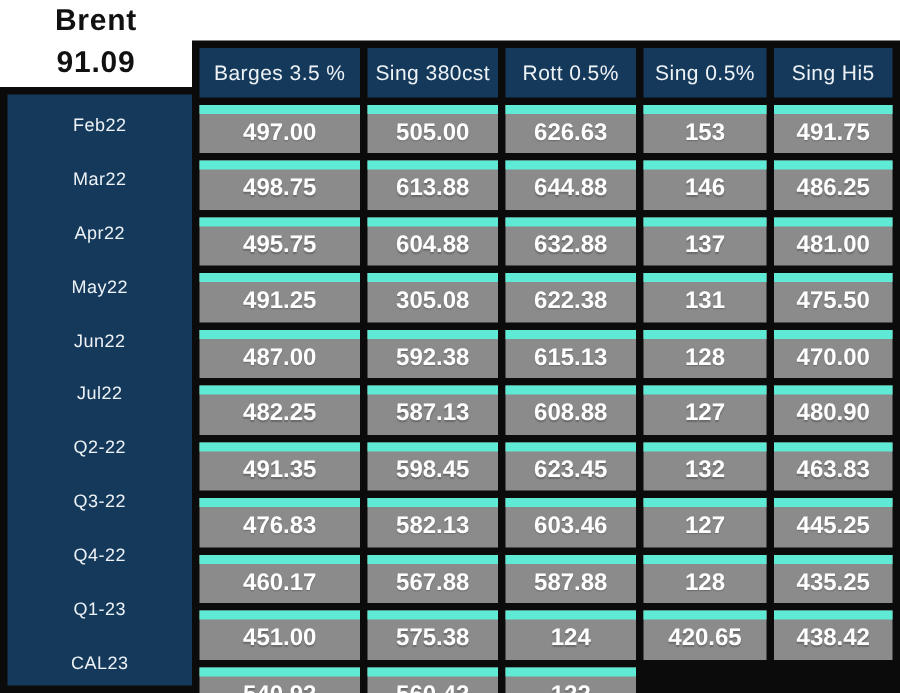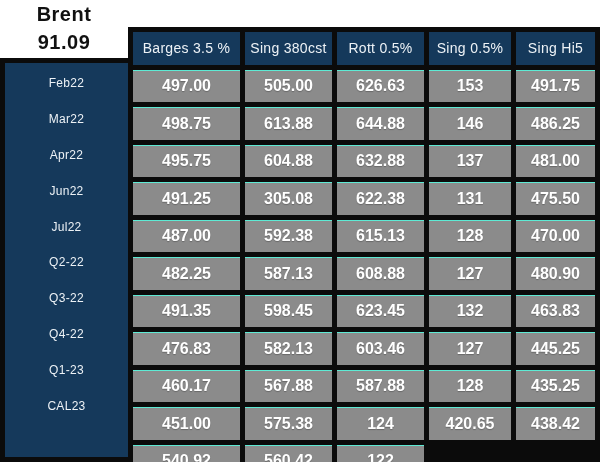--- a/index.html
+++ b/index.html
@@ -48,40 +48,41 @@
     grid-template-rows:repeat(12,1fr);
     gap:5px;
   }
   .header-cell{
     background:var(--navy);
     display:flex;align-items:center;justify-content:center;
     color:var(--text-light);font-size:14px;font-weight:400;letter-spacing:0.3px;
   }
   .data-cell{
     background:var(--cell-gray);
-    border-top:1px solid #5eead4;
+    border-top:6px solid #5eead4;
     box-sizing:border-box;
     display:flex;align-items:center;justify-content:center;
     color:var(--text-white);font-size:16px;font-weight:700;
     text-shadow:0 1px 1px rgba(0,0,0,0.25);
   }
 </style>
 </head>
 <body>
 
 <div class="brent-block">
   <div class="brent-label">Brent</div>
   <div class="brent-price">91.09</div>
 </div>
 
 <div class="label-block">
   <div class="label-inner">
       <div class="row-label">Feb22</div>
       <div class="row-label">Mar22</div>
       <div class="row-label">Apr22</div>
+      <div class="row-label">May22</div>
       <div class="row-label">Jun22</div>
       <div class="row-label">Jul22</div>
       <div class="row-label">Q2-22</div>
       <div class="row-label">Q3-22</div>
       <div class="row-label">Q4-22</div>
       <div class="row-label">Q1-23</div>
       <div class="row-label">CAL23</div>
     </div>
 </div>
 

